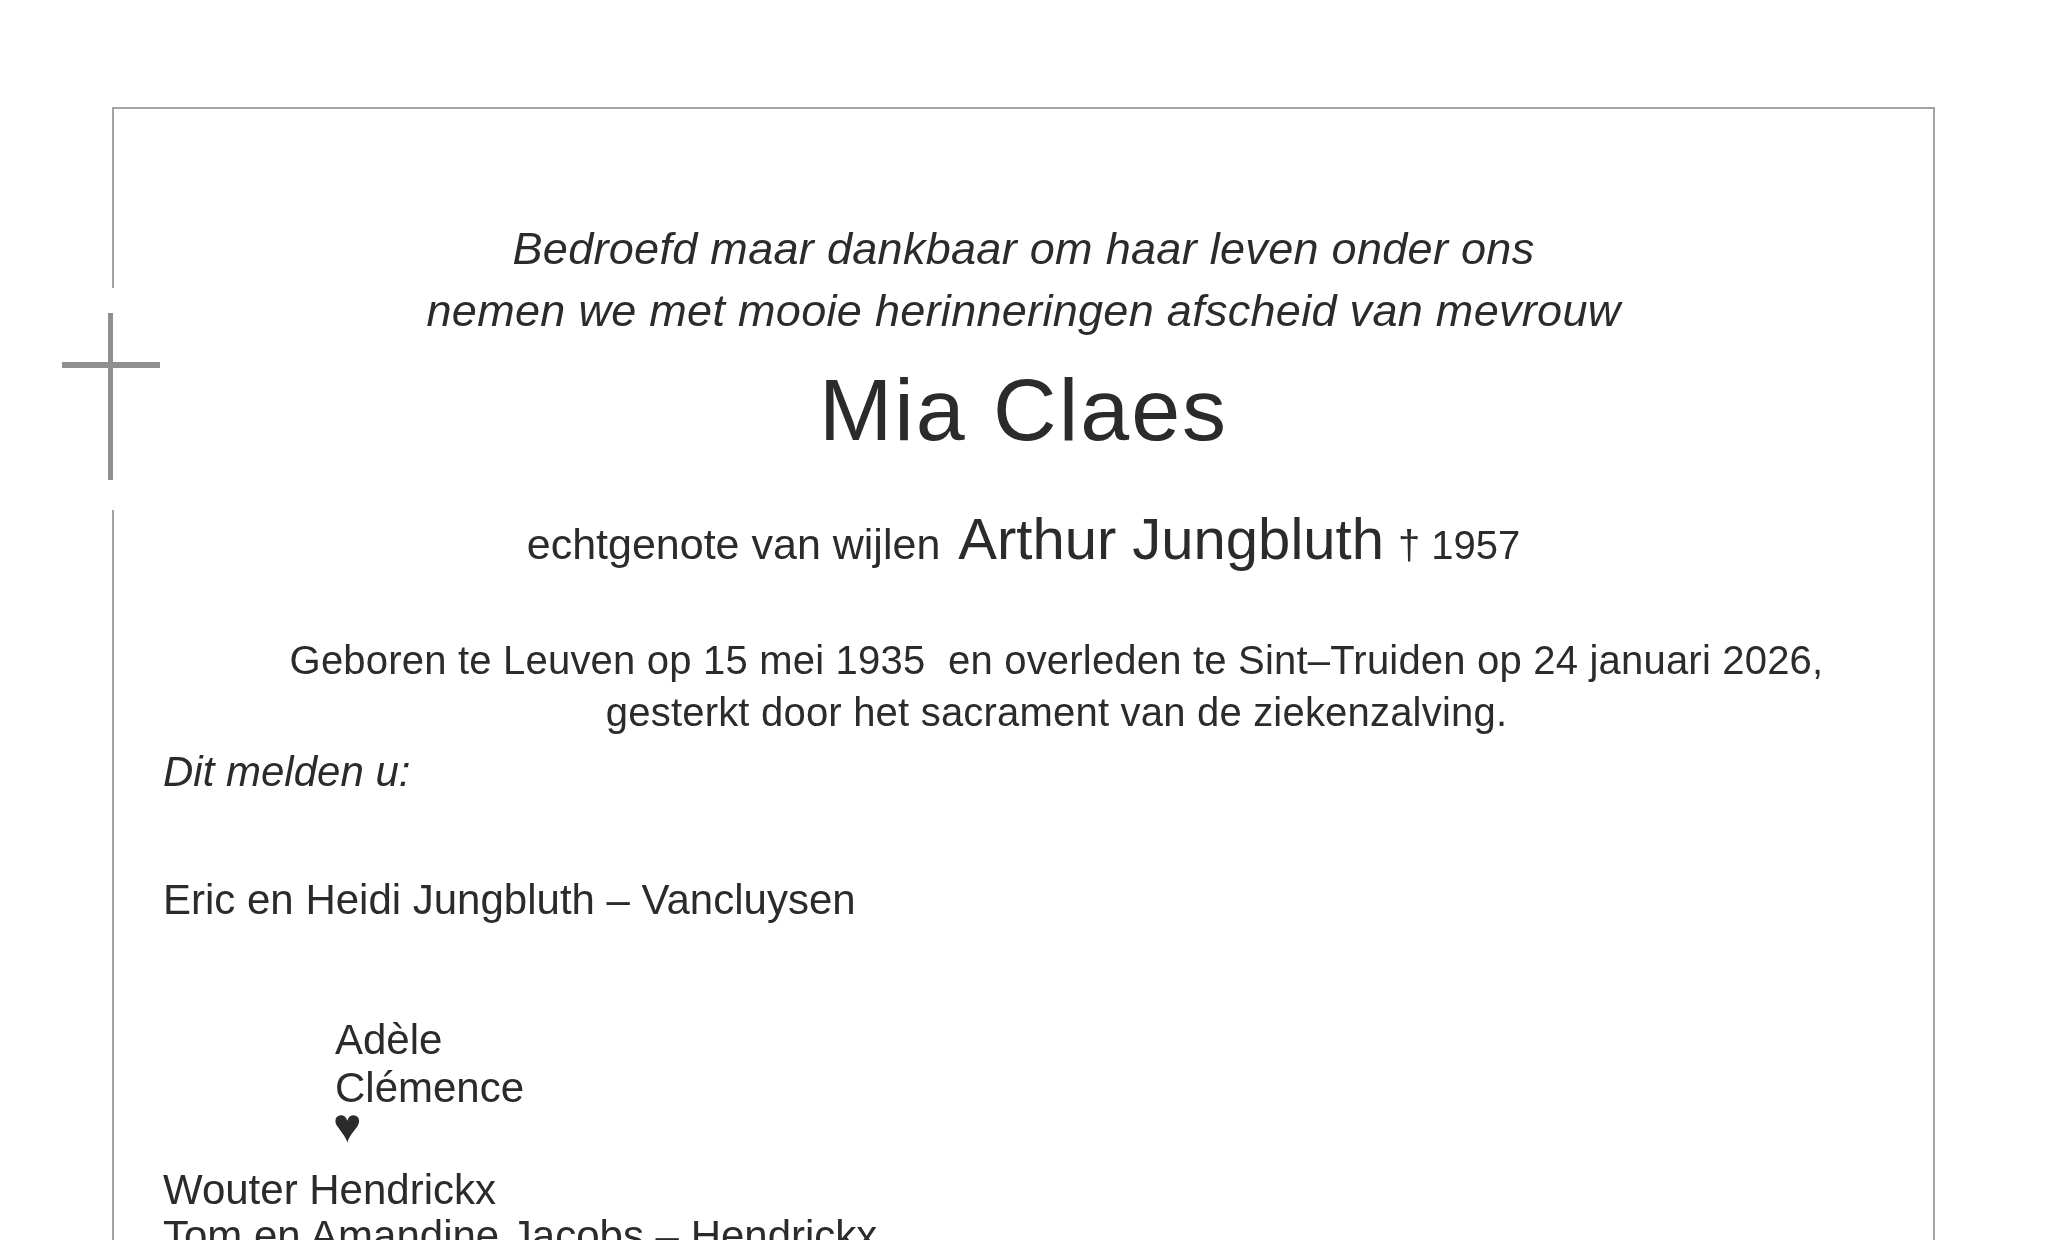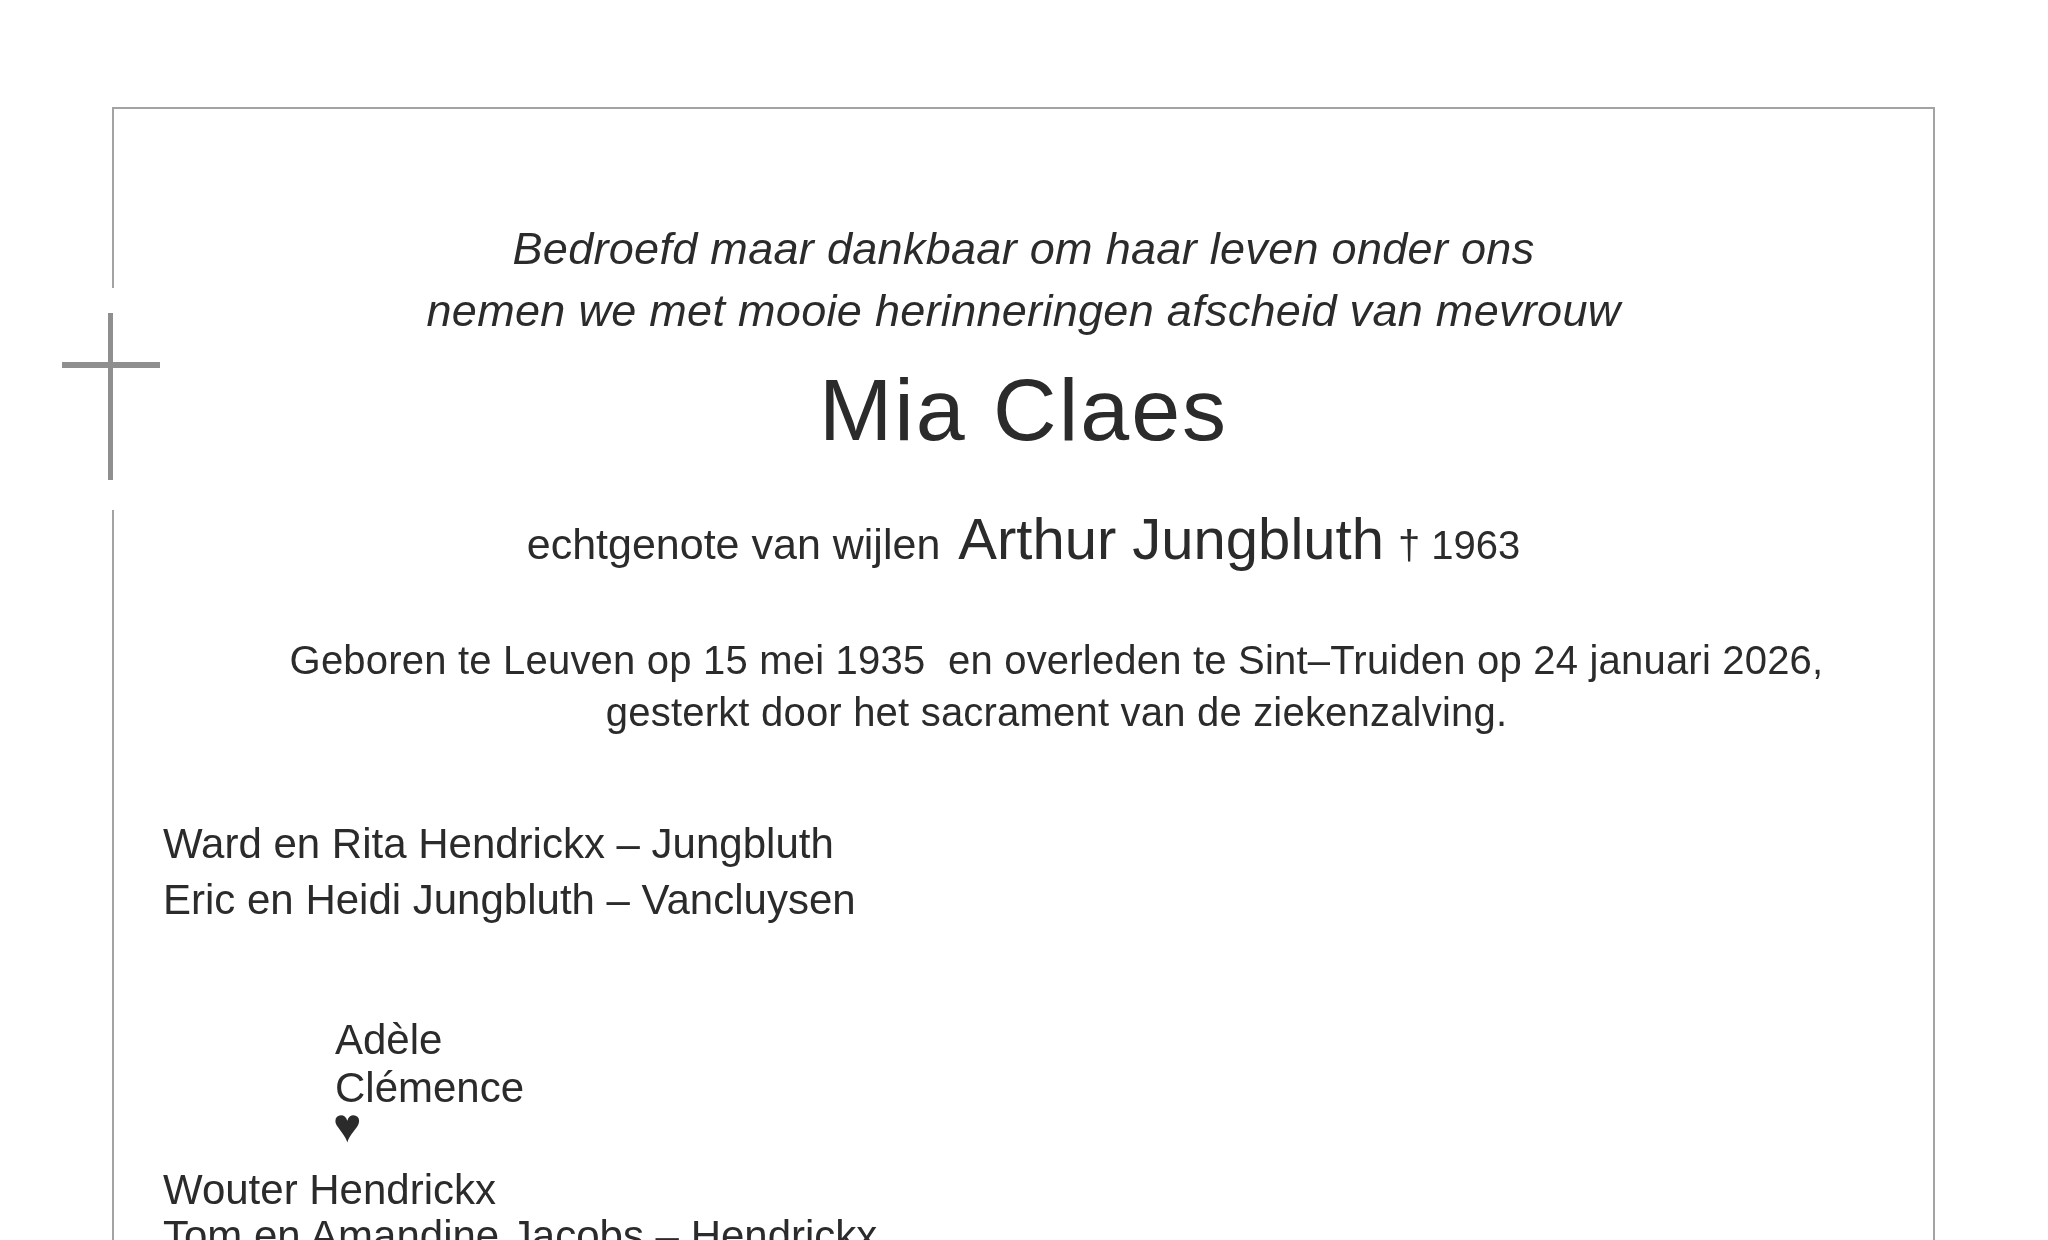--- a/index.html
+++ b/index.html
@@ -97,30 +97,30 @@
   <div class="abs cross-hbar"></div>
 
   <div class="abs centered intro">
     <div class="pre">Bedroefd maar dankbaar om haar leven onder ons</div>
     <div class="pre">nemen we met mooie herinneringen afscheid van mevrouw</div>
   </div>
 
   <div class="abs centered deceased-name">Mia Claes</div>
 
   <div class="abs centered spouse-line">
-    <span>echtgenote van wijlen</span><span class="spouse-name">Arthur Jungbluth</span><span class="spouse-death">† 1963</span>
+    <span>echtgenote van wijlen</span><span class="spouse-name">Arthur Jungbluth</span><span class="spouse-death">† 1957</span>
   </div>
 
   <div class="abs centered life-dates">
     <div class="pre">Geboren te Leuven op 15 mei 1935  en overleden te Sint–Truiden op 24 januari 2026,</div>
     <div class="pre">gesterkt door het sacrament van de ziekenzalving.</div>
   </div>
 
+  <div class="abs left-col announce-label">Dit melden u:</div>
 
-  <div class="abs left-col children-line1">Ward en Rita Hendrickx – Jungbluth</div>
 
   <div class="abs children-row">
     <span>Eric en Heidi Jungbluth – Vancluysen</span>
   </div>
 
 
   <div class="abs grandchild-1">Adèle</div>
   <div class="abs grandchild-2">Clémence</div>
 
   <div class="abs heart">♥</div>

